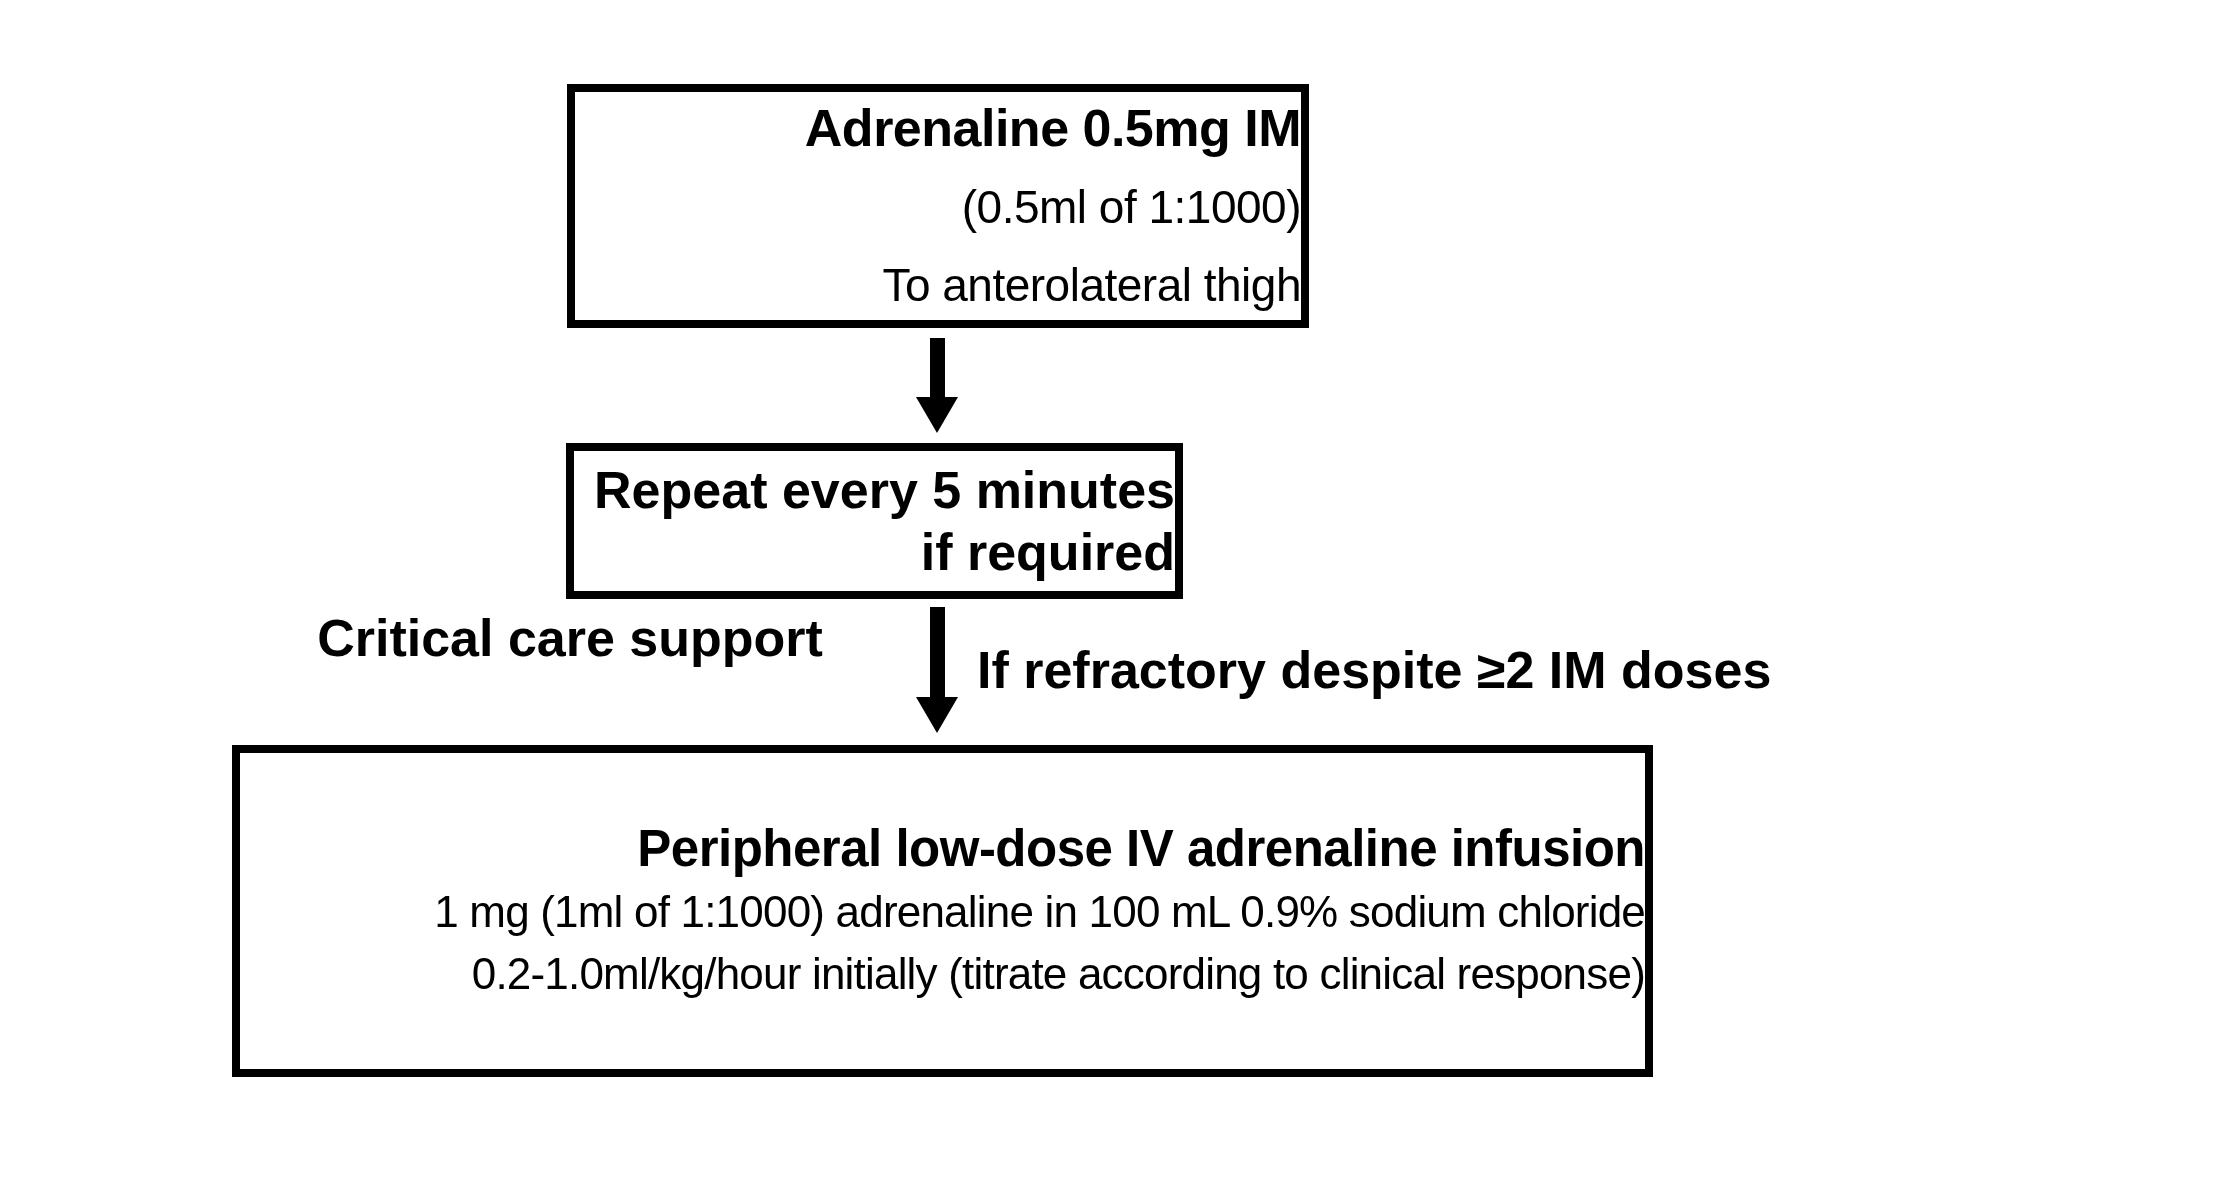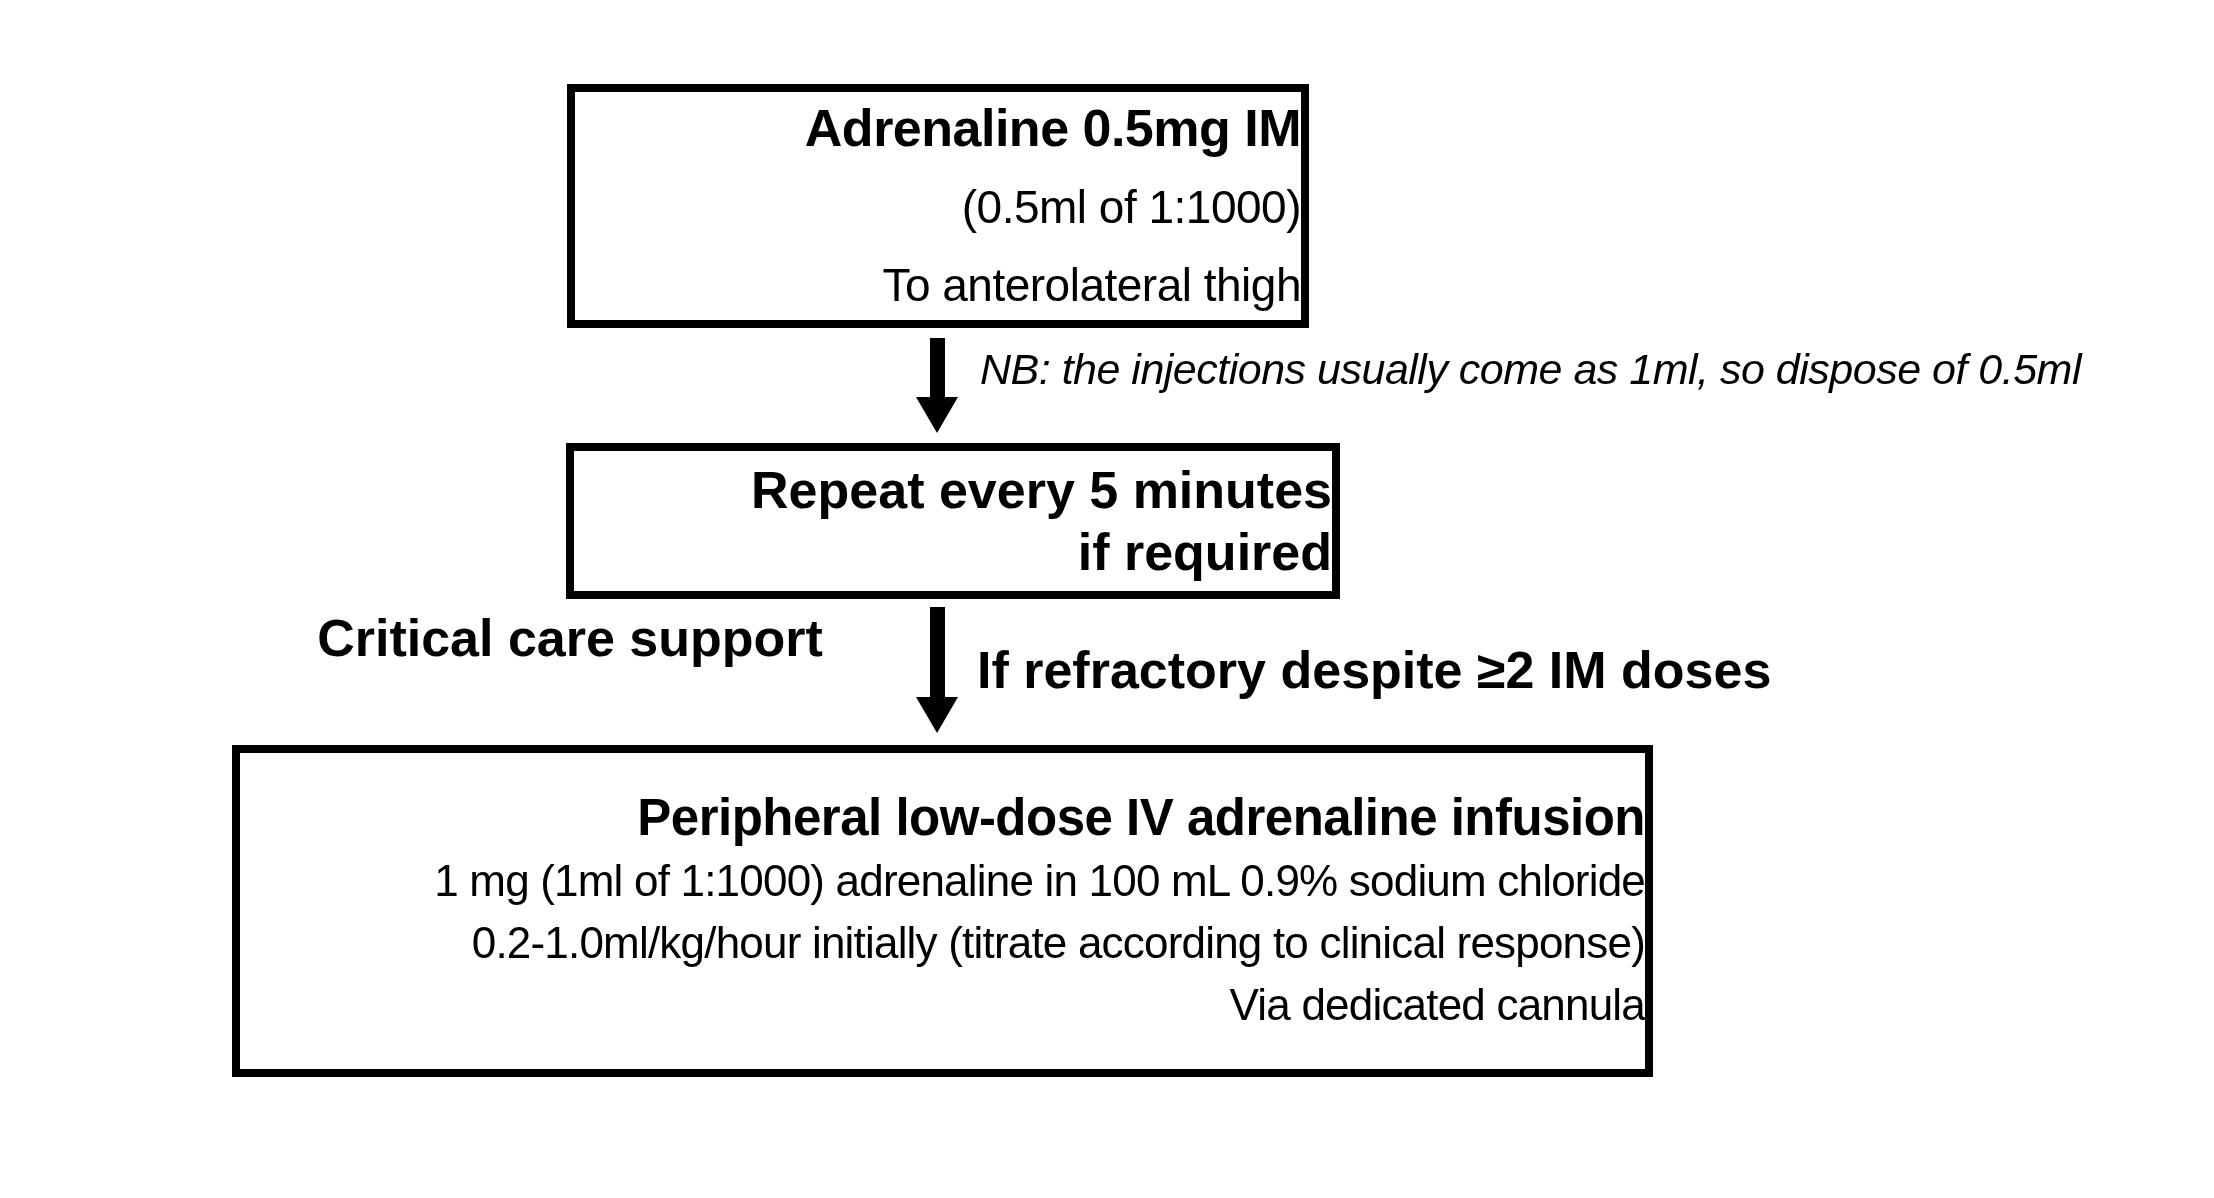--- a/index.html
+++ b/index.html
@@ -74,33 +74,31 @@
 
   <div class="flowbox" style="left:567px; top:84px; width:742px; height:244px;">
     <div class="box-title">Adrenaline 0.5mg IM</div>
     <div class="box-line">(0.5ml of 1:1000)</div>
     <div class="box-line">To anterolateral thigh</div>
   </div>
 
   <div class="arrow-shaft" style="left:930px; top:338px; height:62px;"></div>
   <div class="arrow-head" style="left:916px; top:397px;"></div>
 
-  <div class="nb-note">NB: the injections usually come as 1ml, so dispose of 0.5ml</div>
 
-  <div class="flowbox" style="left:566px; top:443px; width:774px; height:156px;">
+  <div class="flowbox" style="left:566px; top:443px; width:617px; height:156px;">
     <div class="bold-line">Repeat every 5 minutes</div>
     <div class="bold-line">if required</div>
   </div>
 
   <div class="arrow-shaft" style="left:930px; top:607px; height:92px;"></div>
   <div class="arrow-head" style="left:916px; top:697px;"></div>
 
   <div class="label-left bold-line">Critical care support</div>
   <div class="label-right bold-line">If refractory despite ≥2 IM doses</div>
 
   <div class="flowbox" style="left:232px; top:745px; width:1421px; height:332px;">
     <div class="box-title-lg">Peripheral low-dose IV adrenaline infusion</div>
     <div class="box-line-sm">1 mg (1ml of 1:1000) adrenaline in 100 mL 0.9% sodium chloride</div>
     <div class="box-line-sm">0.2-1.0ml/kg/hour initially (titrate according to clinical response)</div>
-    <div class="box-line-sm">Via dedicated cannula</div>
   </div>
 
 </div>
 
 </body></html>

